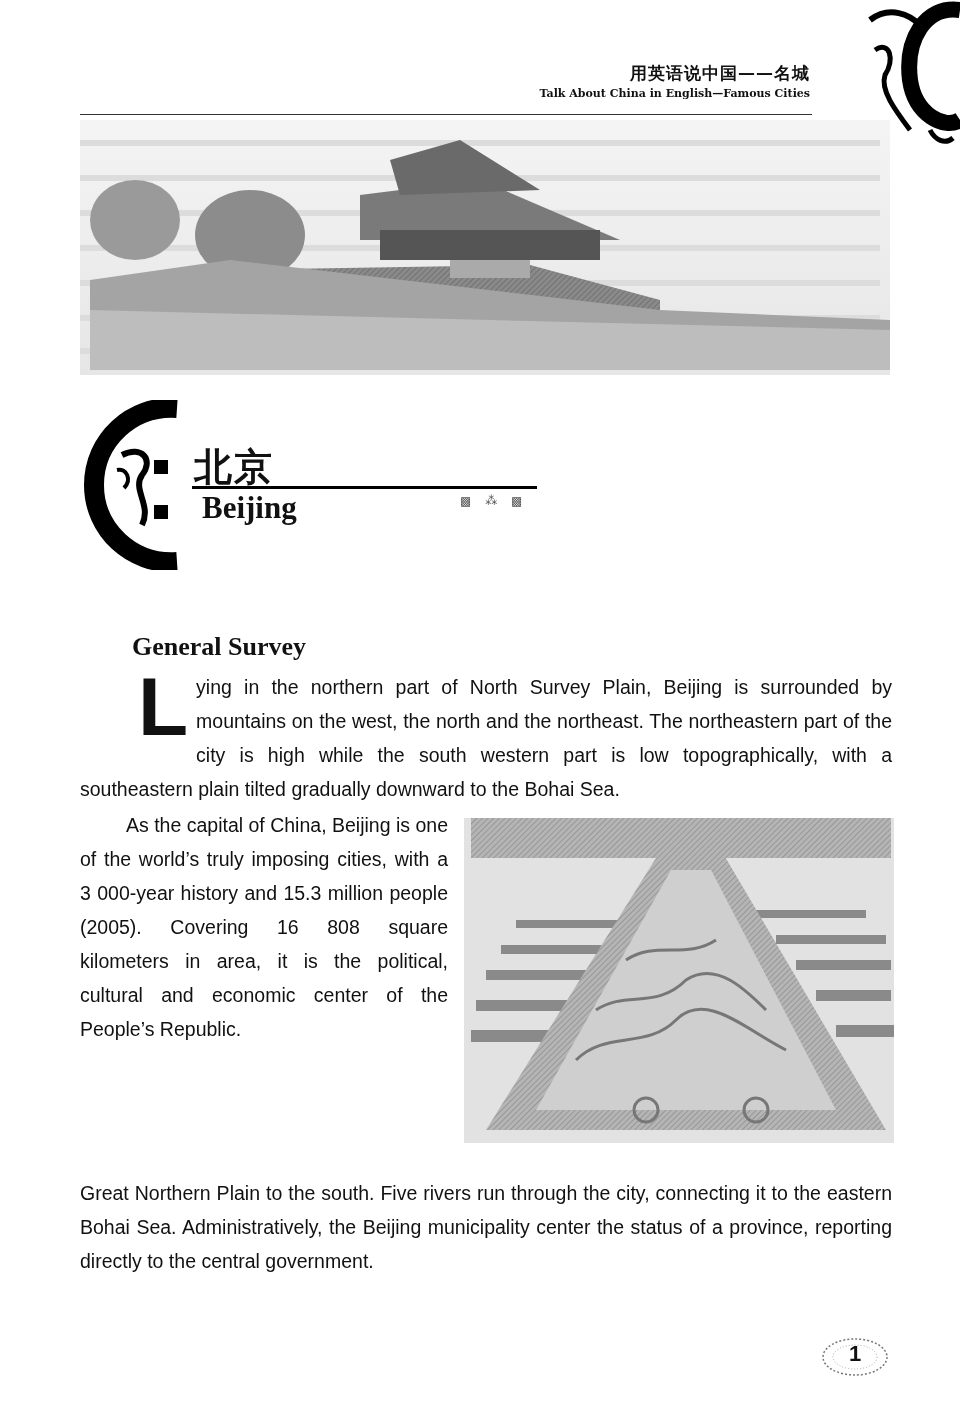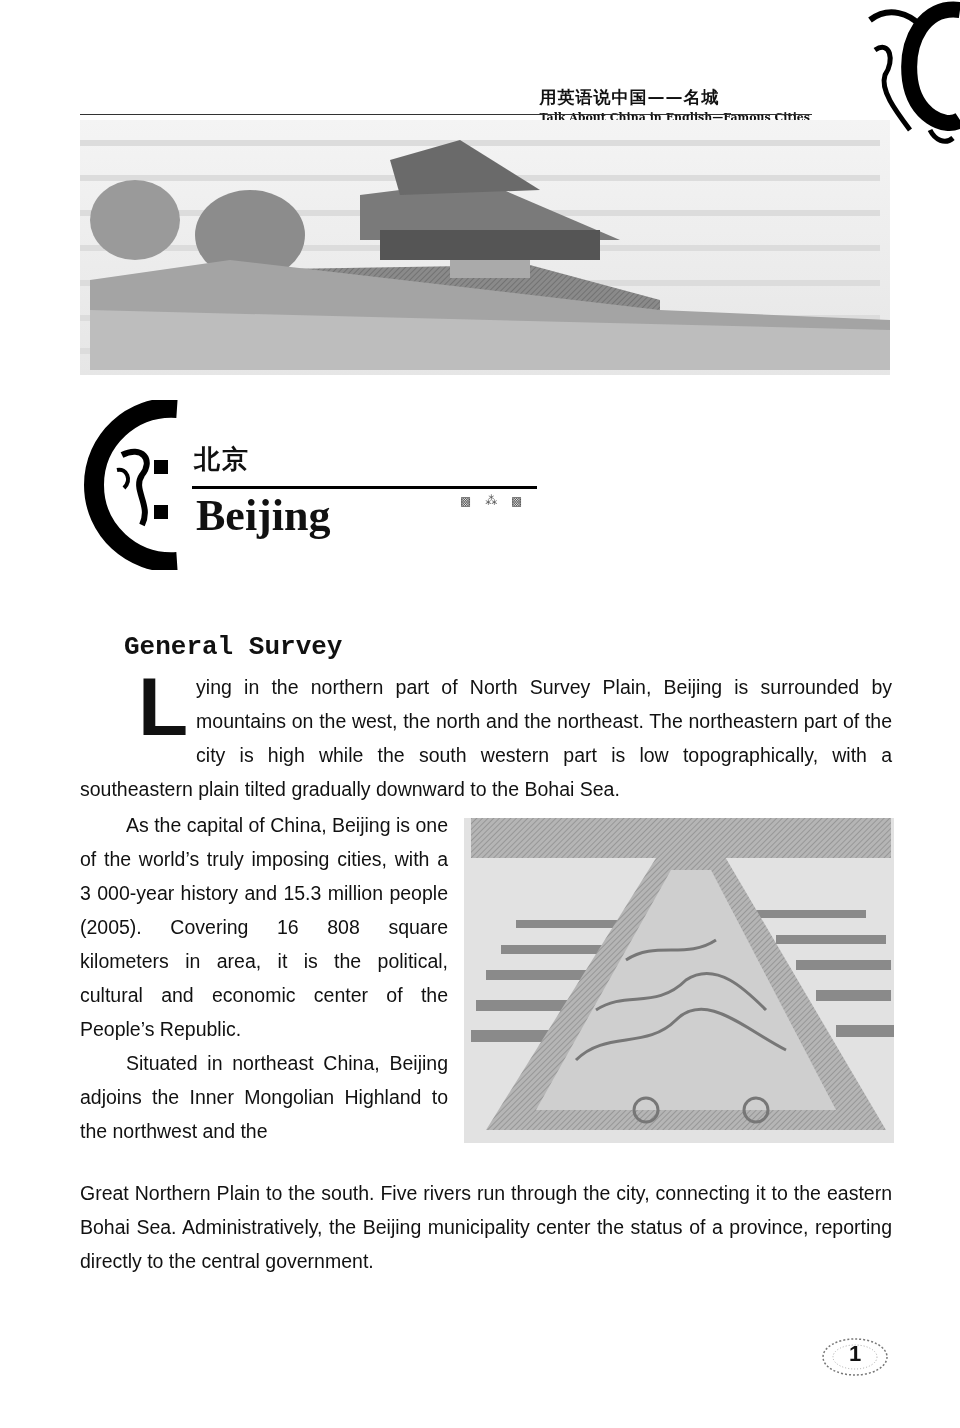--- a/index.html
+++ b/index.html
@@ -1,34 +1,34 @@
 <!DOCTYPE html>
 <html><head>
 <meta charset="utf-8">
 <style>
   html, body { margin:0; padding:0; background:#ffffff; }
   body { width:960px; height:1428px; position:relative; overflow:hidden; color:#111; }
 
-  .running-head { position:absolute; right:150px; top:62px; font-family:"DejaVu Serif", serif;margin-top:24px; }
+  .running-head { position:absolute; right:150px; top:62px; text-align:right; font-family:"DejaVu Serif", serif; }
   .rh-cn { font-size:17px; font-weight:bold; letter-spacing:1px; }
   .rh-en { font-size:11px; font-weight:bold; font-family:"DejaVu Serif", serif; margin-top:2px; }
   .rh-rule { position:absolute; left:80px; top:114px; width:732px; height:1px; background:#333; }
 
   .corner-dragon { position:absolute; right:0; top:0; width:125px; height:150px; }
 
   .banner { position:absolute; left:60px; top:120px; width:830px; height:260px; }
 
   .chapter { position:absolute; left:82px; top:400px; width:460px; height:180px; }
   .chapter-emblem { position:absolute; left:0; top:0; width:100px; height:170px; }
-  .ch-cn { position:absolute; left:112px; top:42px; font-family:"DejaVu Serif", serif; font-size:26px; font-weight:bold; letter-spacing:2px; }
+  .ch-cn { position:absolute; left:112px; top:42px; font-family:"DejaVu Serif", serif; font-size:38px; font-weight:bold; letter-spacing:2px; }
   .ch-rule { position:absolute; left:110px; top:86px; width:345px; height:3px; background:#000; }
-  .ch-en { position:absolute; left:114px; top:90px; font-family:"Liberation Serif", serif; font-size:44px; font-weight:bold; }
+  .ch-en { position:absolute; left:120px; top:90px; font-family:"Liberation Serif", serif; font-size:31px; font-weight:bold; }
   .ch-orn { position:absolute; left:378px; top:94px; font-size:12px; color:#555; letter-spacing:5px; font-family:"DejaVu Sans", sans-serif; }
 
-  .section-title { position:absolute; left:124px; top:632px; font-family:Liberation Mono, monospace; font-weight:bold; font-size:26px; }
+  .section-title { position:absolute; left:132px; top:632px; font-family:Liberation Serif, serif; font-weight:bold; font-size:26px; }
 
   .body-text { font-family:"Liberation Sans", sans-serif; font-size:19.5px; line-height:34px; color:#111; }
   .p1 { position:absolute; left:80px; top:670px; width:812px; text-align:justify; }
   .dropcap { float:left; font-family:"Liberation Sans", sans-serif; font-weight:bold; font-size:82px; line-height:62px; margin:6px 8px 0 58px; height:64px; }
   .p-wrap { position:absolute; left:80px; top:808px; width:368px; text-align:justify; }
   .indent { text-indent:46px; }
   .p-full { position:absolute; left:80px; top:1176px; width:812px; text-align:justify; }
 
   .photo { position:absolute; left:456px; top:810px; width:446px; height:340px; }
 
@@ -104,21 +104,20 @@
 
 <div class="section-title">General Survey</div>
 
 <div class="body-text p1">
   <span class="dropcap">L</span>
   <span>ying in the northern part of North Survey Plain, Beijing is surrounded by mountains on the west, the north and the northeast. The northeastern part of the city is high while the south western part is low topographically, with a southeastern plain tilted gradually downward to the Bohai Sea.</span>
 </div>
 
 <div class="body-text p-wrap">
   <div class="indent">As the capital of China, Beijing is one of the world’s truly imposing cities, with a 3 000-year history and 15.3 million people (2005). Covering 16 808 square kilometers in area, it is the political, cultural and economic center of the People’s Republic.</div>
-  <div class="indent">Situated in northeast China, Beijing adjoins the Inner Mongolian Highland to the northwest and the</div>
 </div>
 
 <svg class="photo" viewBox="0 0 446 340">
   <defs>
     <pattern id="hatch2" width="4" height="4" patternUnits="userSpaceOnUse" patternTransform="rotate(45)">
       <rect width="4" height="4" fill="#b5b5b5"></rect>
       <line x1="0" y1="0" x2="0" y2="4" stroke="#8d8d8d" stroke-width="1.5"></line>
     </pattern>
   </defs>
   <rect x="8" y="8" width="430" height="325" fill="#e2e2e2"></rect>

